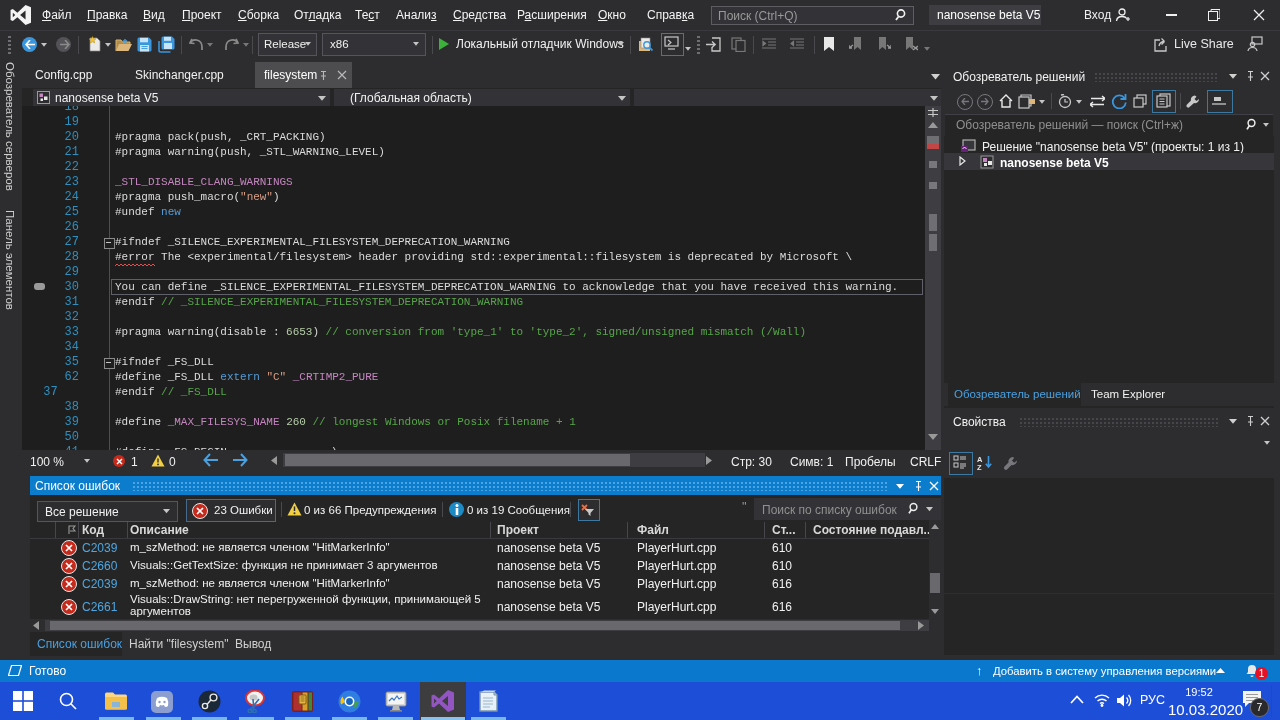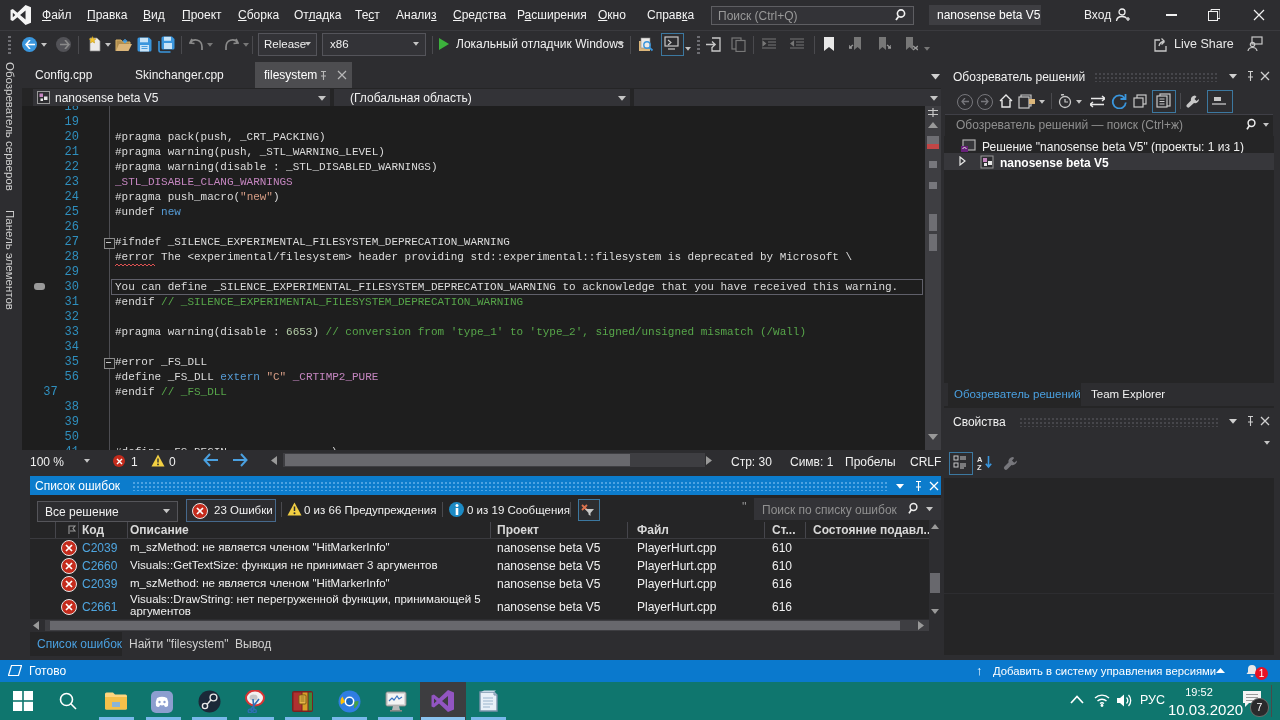--- a/index.html
+++ b/index.html
@@ -333,40 +333,40 @@
 <div class="ln" style="top:114px;">26</div>
 <div class="ln" style="top:129px;">27</div>
 <div class="ln" style="top:144px;">28</div>
 <div class="ln" style="top:159px;">29</div>
 <div class="ln" style="top:174px;">30</div>
 <div class="ln" style="top:189px;">31</div>
 <div class="ln" style="top:204px;">32</div>
 <div class="ln" style="top:219px;">33</div>
 <div class="ln" style="top:234px;">34</div>
 <div class="ln" style="top:249px;">35</div>
-<div class="ln" style="top:264px;">56</div>
+<div class="ln" style="top:264px;">62</div>
 <div class="ln" style="top:279px;text-align:center;">37</div>
 <div class="ln" style="top:294px;">38</div>
 <div class="ln" style="top:309px;">39</div>
 <div class="ln" style="top:324px;">50</div>
 <div class="ln" style="top:339px;">41</div>
 <div class="cl mono" style="top:24px;">#pragma pack(push, _CRT_PACKING)</div>
 <div class="cl mono" style="top:39px;">#pragma warning(push, _STL_WARNING_LEVEL)</div>
-<div class="cl mono" style="top:54px;">#pragma warning(disable : _STL_DISABLED_WARNINGS)</div>
 <div class="cl mono" style="top:69px;"><span class="m">_STL_DISABLE_CLANG_WARNINGS</span></div>
 <div class="cl mono" style="top:84px;">#pragma push_macro(<span class="s">"new"</span>)</div>
 <div class="cl mono" style="top:99px;">#undef <span class="k">new</span></div>
 <div class="cl mono" style="top:129px;">#ifndef _SILENCE_EXPERIMENTAL_FILESYSTEM_DEPRECATION_WARNING</div>
 <div class="cl mono" style="top:144px;">#error The &lt;experimental/filesystem&gt; header providing std::experimental::filesystem is deprecated by Microsoft \</div>
 <div class="cl mono" style="top:189px;">#endif <span class="g">// _SILENCE_EXPERIMENTAL_FILESYSTEM_DEPRECATION_WARNING</span></div>
 <div class="cl mono" style="top:174px;">You can define _SILENCE_EXPERIMENTAL_FILESYSTEM_DEPRECATION_WARNING to acknowledge that you have received this warning.</div>
 <div class="cl mono" style="top:219px;">#pragma warning(disable : <span class="n">6653</span>) <span class="g">// conversion from 'type_1' to 'type_2', signed/unsigned mismatch (/Wall)</span></div>
-<div class="cl mono" style="top:249px;">#error _FS_DLL</div>
+<div class="cl mono" style="top:249px;">#ifndef _FS_DLL</div>
 <div class="cl mono" style="top:264px;">#define _FS_DLL <span class="k">extern</span> <span class="s">"C"</span> <span class="m">_CRTIMP2_PURE</span></div>
 <div class="cl mono" style="top:279px;">#endif <span class="g">// _FS_DLL</span></div>
+<div class="cl mono" style="top:309px;">#define <span class="m">_MAX_FILESYS_NAME</span> <span class="n">260</span> <span class="g">// longest Windows or Posix filename + 1</span></div>
 <div class="cl mono" style="top:339px;">#define _FS_BEGIN                <span style="color:#dcdcdc">\</span></div>
 
 <div style="position:absolute;left:82px;top:132px;width:9px;height:9px;border:1px solid #8a8a8a;background:#1e1e1e;"></div>
 <div style="position:absolute;left:84px;top:136px;width:5px;height:1px;background:#c8c8c8;"></div>
 <div style="position:absolute;left:82px;top:252px;width:9px;height:9px;border:1px solid #8a8a8a;background:#1e1e1e;"></div>
 <div style="position:absolute;left:84px;top:256px;width:5px;height:1px;background:#c8c8c8;"></div>
 
 <div style="position:absolute;left:89px;top:173px;width:810px;height:14px;border:1px solid #60606a;"></div>
 <div style="position:absolute;left:12px;top:177px;width:11px;height:7px;background:#9a9a9a;border-radius:3px;"></div>
 
@@ -836,21 +836,21 @@
     </div>
 <div style="position:absolute;left:1245px;top:4px;">
       <svg width="14" height="14" viewBox="0 0 14 14">
         <path d="M7 1 a4 4 0 0 1 4 4 v3 l1.5 2 H1.5 L3 8 V5 a4 4 0 0 1 4-4z" fill="#e8e8e8"></path>
         <path d="M5.5 11.5 a1.5 1.5 0 0 0 3 0" fill="#e8e8e8"></path>
       </svg>
     </div>
 <div style="position:absolute;left:1255px;top:7px;width:13px;height:13px;border-radius:7px;background:#e81123;color:#fff;font-size:10px;text-align:center;line-height:13px;">1</div>
 </div>
 
-<div class="ab" id="taskbar" style="left:0;top:682px;width:1280px;height:38px;background:#0f766e;">
+<div class="ab" id="taskbar" style="left:0;top:682px;width:1280px;height:38px;background:#1d4ed8;">
 
 <div style="position:absolute;left:13px;top:9px;">
       <svg width="20" height="20" viewBox="0 0 20 20">
         <rect x="0" y="0" width="9.2" height="9.2" fill="#fff"></rect>
         <rect x="10.8" y="0" width="9.2" height="9.2" fill="#fff"></rect>
         <rect x="0" y="10.8" width="9.2" height="9.2" fill="#fff"></rect>
         <rect x="10.8" y="10.8" width="9.2" height="9.2" fill="#fff"></rect>
       </svg>
     </div>
 

